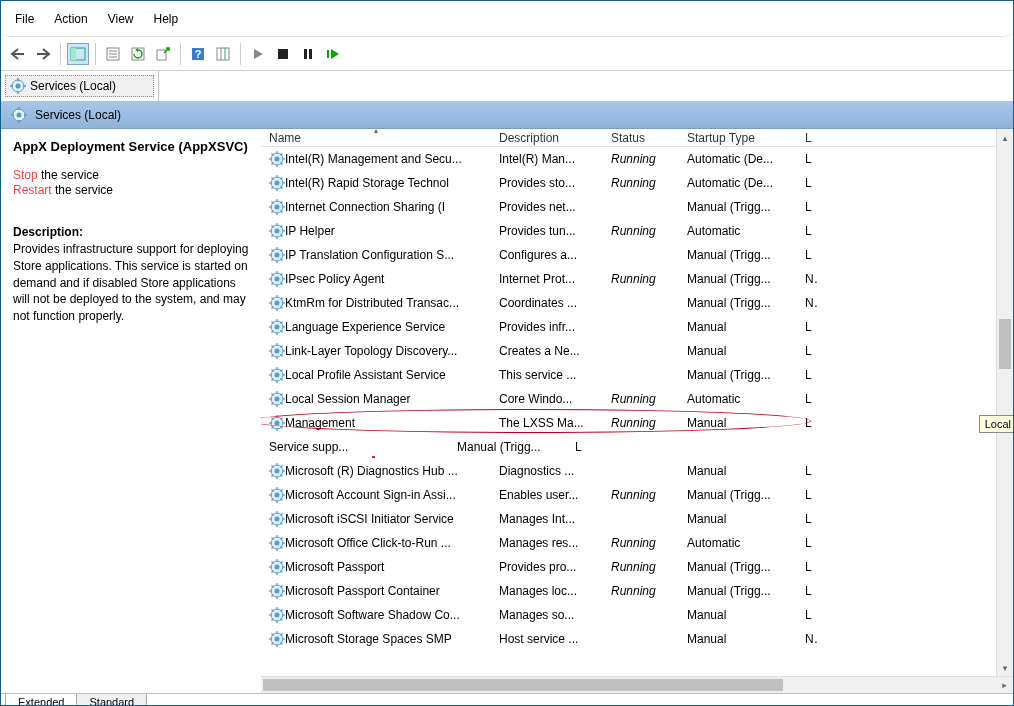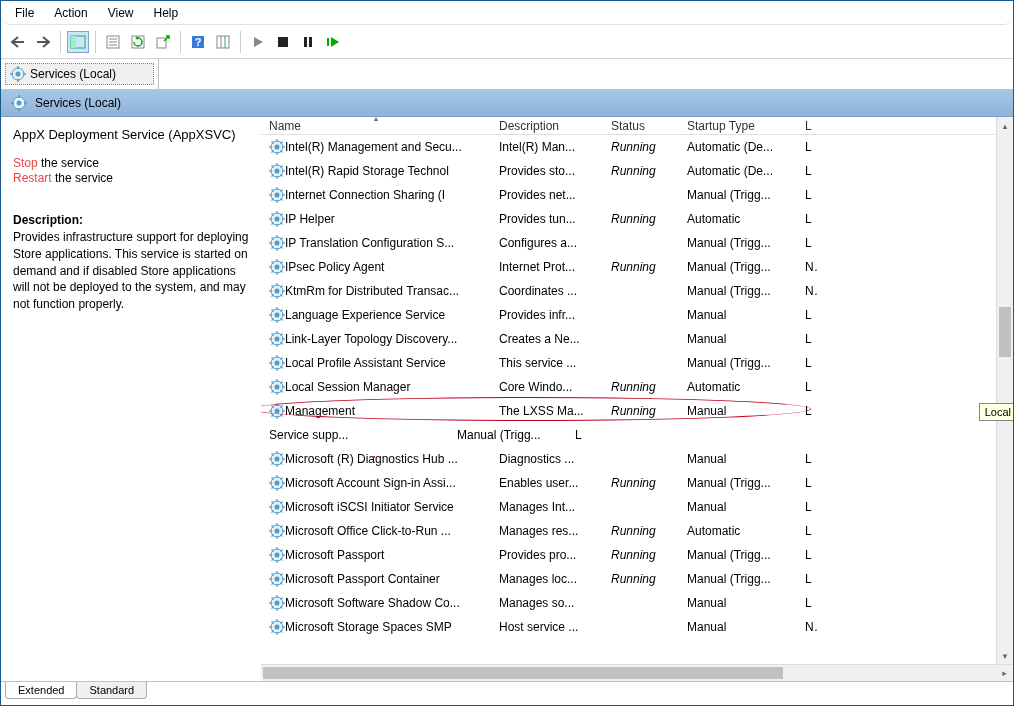--- a/index.html
+++ b/index.html
@@ -1,30 +1,30 @@
 <!DOCTYPE html>
 <html><head>
 <meta charset="utf-8">
 <style>
 * { box-sizing: border-box; margin: 0; padding: 0; }
 body { font-family: "Segoe UI", Tahoma, sans-serif; font-size: 12px; background: #fff; color: #000; width: 1014px; height: 706px; overflow: hidden; border: 1px solid #1a5a8a; }
-.menubar { height: 24px; background: #fff; display: flex; align-items: center; padding: 0 4px; border-bottom: 1px solid #e0e0e0; border-radius: 9px; }
+.menubar { height: 36px; background: #fff; display: flex; align-items: center; padding: 0 4px; border-bottom: 1px solid #e0e0e0; border-radius: 9px; }
 .menubar-item { padding: 3px 10px; cursor: default; }
 .toolbar { height: 34px; background: #fff; display: flex; align-items: center; padding: 0 6px; gap: 3px; border-bottom: 1px solid #d0d0d0; }
 .tb-btn { width: 22px; height: 22px; display: flex; align-items: center; justify-content: center; border: 1px solid transparent; cursor: default; }
 .tb-btn.active { border: 1px solid #7da2ce; background: #cde6f7; }
 .tb-sep { width: 1px; height: 22px; background: #ccc; margin: 0 3px; }
 .main { display: flex; height: calc(100% - 60px); flex-direction: column; }
 .left-pane { width: 158px; border-right: 1px solid #c0c0c0; background: #fff; padding: 4px; }
 .tree-item { display: flex; align-items: center; gap: 4px; padding: 2px 4px; border: 1px dotted #888; background: #f0f0f0; }
 .right-pane { flex: 1; display: flex; flex-direction: column; overflow: hidden; }
 .header-bar { height: 28px; background: linear-gradient(to bottom, #a7c7e7, #8fb3d9); display: flex; align-items: center; padding: 0 10px; gap: 8px; color: #000; border-bottom: 1px solid #7a9dc4; }
 .content-row { flex: 1; display: flex; overflow: hidden; position: relative; }
 .desc-pane { width: 260px; padding: 10px 12px; background: #fff; }
-.desc-title { font-weight: normal; font-size: 13px; margin-bottom: 14px; }
+.desc-title { font-weight: bold; font-size: 13px; margin-bottom: 14px; }
 .link-line { margin-bottom: 1px; }
 .link { color: #ef4444; cursor: pointer; margin-top: 23px; }
 .desc-label { margin-top: 28px; margin-bottom: 2px; font-weight: bold; }
 .desc-text { line-height: 1.4; }
 .list-pane { flex: 1; overflow: hidden; display: flex; flex-direction: column; position: relative; }
 .list-header { display: flex; background: #fff; border-bottom: 1px solid #e0e0e0; height: 18px; align-items: center; position: relative; }
 .col-h { padding: 4px 8px; color: #333; position: relative; }
 .col-name { width: 230px; }
 .col-desc { width: 112px; }
 .col-status { width: 76px; }

